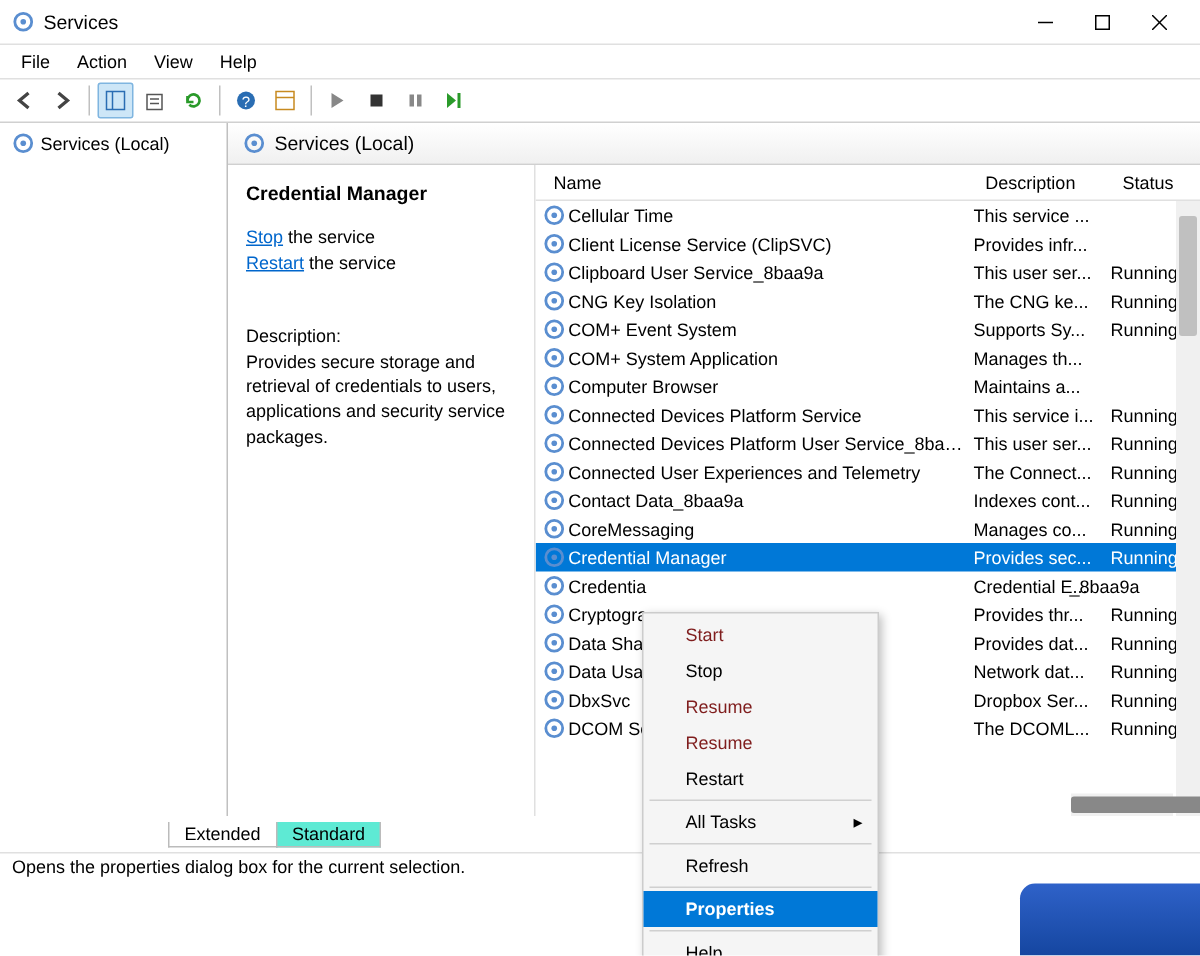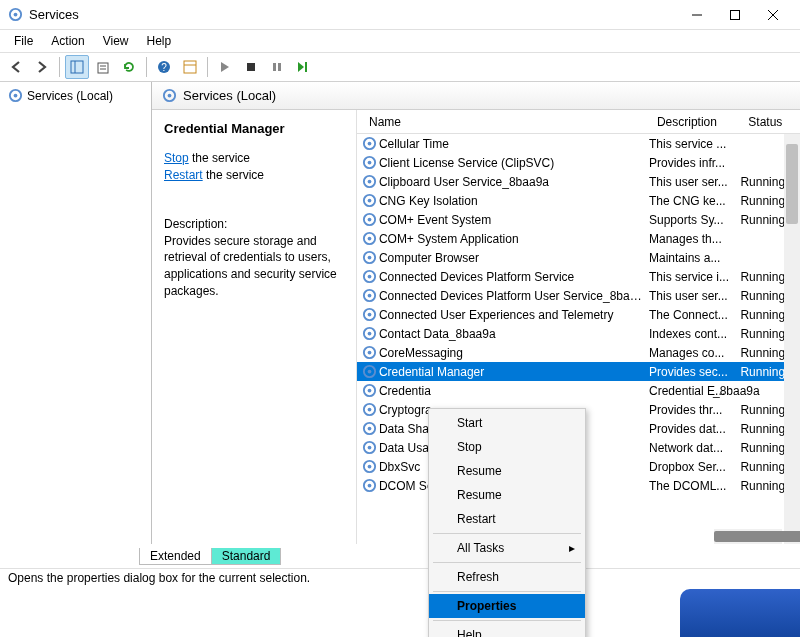--- a/index.html
+++ b/index.html
@@ -56,30 +56,30 @@
   .row .desc-cell { width:92px; overflow:hidden; text-overflow:ellipsis; padding-right:4px;}
   .row .status-cell { width:60px; overflow:hidden; text-overflow:ellipsis;}
   .row.selected { background:#0078d7; color:#fff; }
   .row.selected .name-cell, .row.selected .desc-cell, .row.selected .status-cell { color:#fff;}
   
   .vscroll { position:absolute; right:0; top:24px; bottom:0; width:16px; background:#f0f0f0;}
   .vscroll .thumb { position:absolute; left:2px; right:2px; top:10px; height:80px; background:#c0c0c0; border-radius:2px;}
   .hscroll { position:absolute; left:357px; right:18px; bottom:0; height:15px; background:#f0f0f0;}
   .hscroll .thumb { position:absolute; top:2px; bottom:2px; left:0; width:280px; background:#888; border-radius:2px;}
   
-  .tabs-row { position:absolute; left:139px; top:546px; display:flex; height:20px; font-size:12px; align-items:center;}
+  .tabs-row { position:absolute; left:112px; top:546px; display:flex; height:20px; font-size:12px; align-items:center;}
   .tab { border:1px solid #bbb; border-top:none; padding:1px 10px; background:#5eead4; margin-right:-1px; cursor:pointer;}
   .tab.active { background:#fff; font-weight:normal;}
   
   .statusbar { position:absolute; left:0; right:0; top:568px; height:22px; padding:2px 8px; font-size:12px; border-top:1px solid #e0e0e0; background:#fff;}
   
   .context-menu { position:absolute; left:428px; top:408px; width:158px; background:#f5f5f5; border:1px solid #ccc; box-shadow:2px 2px 6px rgba(0,0,0,0.25); z-index:100; font-size:12px; padding:2px 0;}
   .cm-item { padding:5px 28px 5px 28px; cursor:pointer; position:relative;}
-  .cm-item.disabled { color:#000000; cursor:default;}
-  .cm-item.selected { background:#0078d7; color:#000000; font-weight:600;}
+  .cm-item.disabled { color:#7f1d1d; cursor:default;}
+  .cm-item.selected { background:#0078d7; color:#ffffff; font-weight:600;}
   .cm-sep { height:1px; background:#d0d0d0; margin:2px 4px; }
   .cm-arrow { position:absolute; right:10px; top:5px;}
   
   .gear { width:15px; height:15px; }
   
   .watermark { position:absolute; right:6px; bottom:2px; font-size:10px; color:#999;}
   
   .tb-corner { position:absolute; right:0; bottom:0; width:120px; height:48px; background:linear-gradient(180deg,#2f62c9,#1546a0); border-top-left-radius:10px; z-index:50;}
 </style>
 </head>

